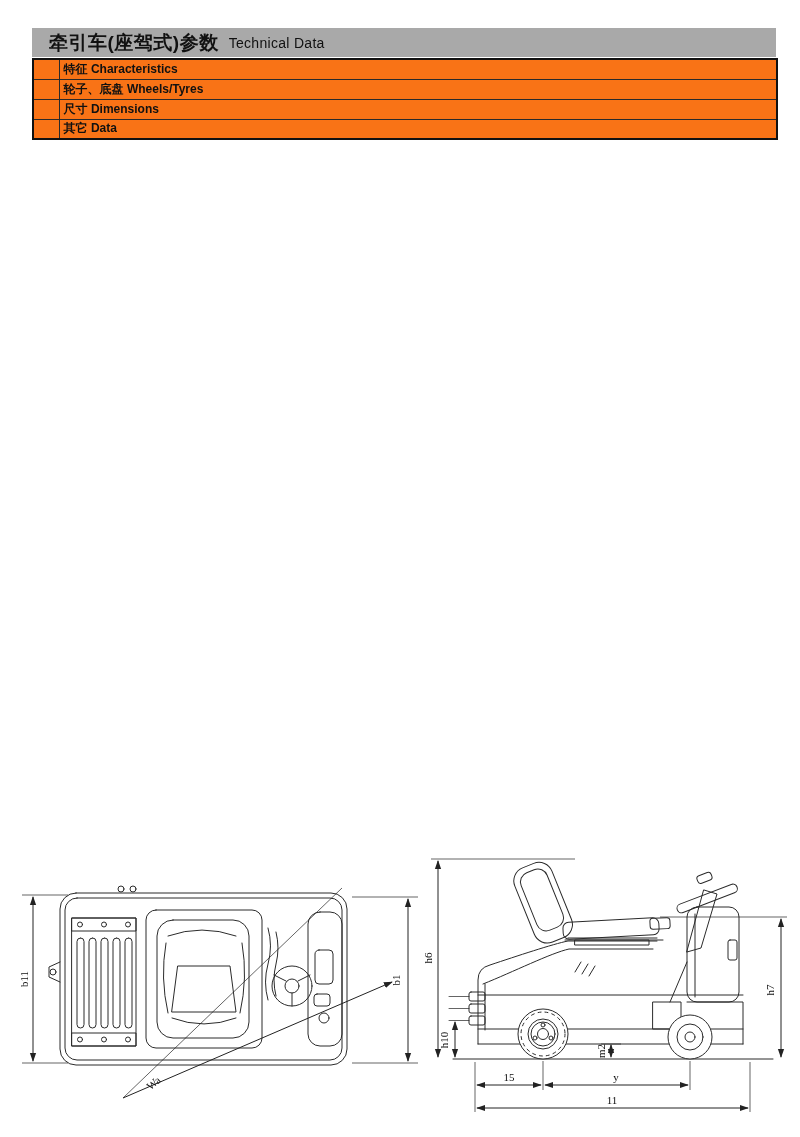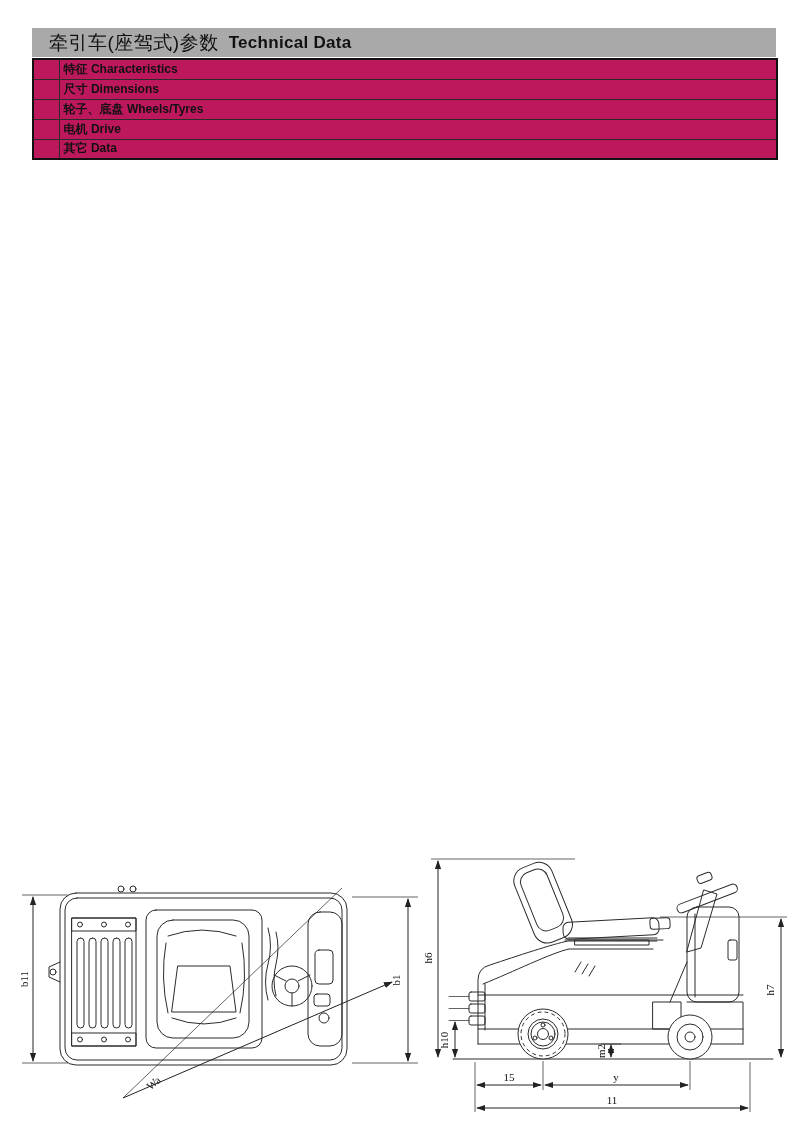--- a/index.html
+++ b/index.html
@@ -1,27 +1,27 @@
 <!DOCTYPE html>
 <html><head>
 <meta charset="utf-8">
 <style>
   *{box-sizing:border-box;margin:0;padding:0}
   html,body{background:#fff}
   body{width:800px;height:1137px;position:relative;font-family:"Liberation Sans",sans-serif;color:#111;overflow:hidden}
 
   .title-bar{position:absolute;left:32px;top:28px;width:744px;height:29px;background:#a9a9a9;
     display:flex;align-items:center;padding-left:17px;gap:10px}
-  .title-cn{font-size:19px;font-weight:normal;letter-spacing:.5px}
-  .title-en{font-size:17px;font-weight:700;letter-spacing:.3px}
+  .title-cn{font-size:19px;font-weight:bold;letter-spacing:.5px}
+  .title-en{font-size:14px;font-weight:400;letter-spacing:.3px}
 
   table.spec{position:absolute;left:32px;top:58px;width:746px;border-collapse:collapse;
     table-layout:fixed;border:2px solid #111;font-size:11.5px;background:#fff}
   table.spec td{border:1px solid #2a2a2a;height:22px;padding:0 4px;overflow:hidden;white-space:nowrap;vertical-align:middle}
-  tr.section-row td{height:20px;background:#be185d}
+  tr.section-row td{height:20px;background:#f97316}
   td.section-label{font-weight:bold;font-size:12px;padding-left:8px}
 
   .drawings{position:absolute;left:0;top:852px;width:800px;height:285px}
   svg{position:absolute}
   .ln{stroke:#2b2b2b;stroke-width:1;fill:none;stroke-linecap:round;stroke-linejoin:round}
   .fw{fill:#fff;stroke:#2b2b2b;stroke-width:1}
   .dim{stroke:#222;stroke-width:1;fill:none}
   .ext{stroke:#222;stroke-width:.7;fill:none}
   .dlabel{font:11px "Liberation Serif","DejaVu Serif",serif;fill:#111}
 </style>
@@ -42,29 +42,25 @@
       <col style="width:114px">
       <col style="width:116px">
   </colgroup>
   <tbody>
       <tr class="section-row">
         <td></td>
         <td colspan="5" class="section-label">特征 Characteristics</td>
       </tr>
       <tr class="section-row">
         <td></td>
+        <td colspan="5" class="section-label">轮子、底盘 Wheels/Tyres</td>
+      </tr>
+      <tr class="section-row">
+        <td></td>
         <td colspan="5" class="section-label">尺寸 Dimensions</td>
-      </tr>
-      <tr class="section-row">
-        <td></td>
-        <td colspan="5" class="section-label">轮子、底盘 Wheels/Tyres</td>
-      </tr>
-      <tr class="section-row">
-        <td></td>
-        <td colspan="5" class="section-label">电机 Drive</td>
       </tr>
       <tr class="section-row">
         <td></td>
         <td colspan="5" class="section-label">其它 Data</td>
       </tr>
     </tbody>
 </table>
 
 <div class="drawings">
 

